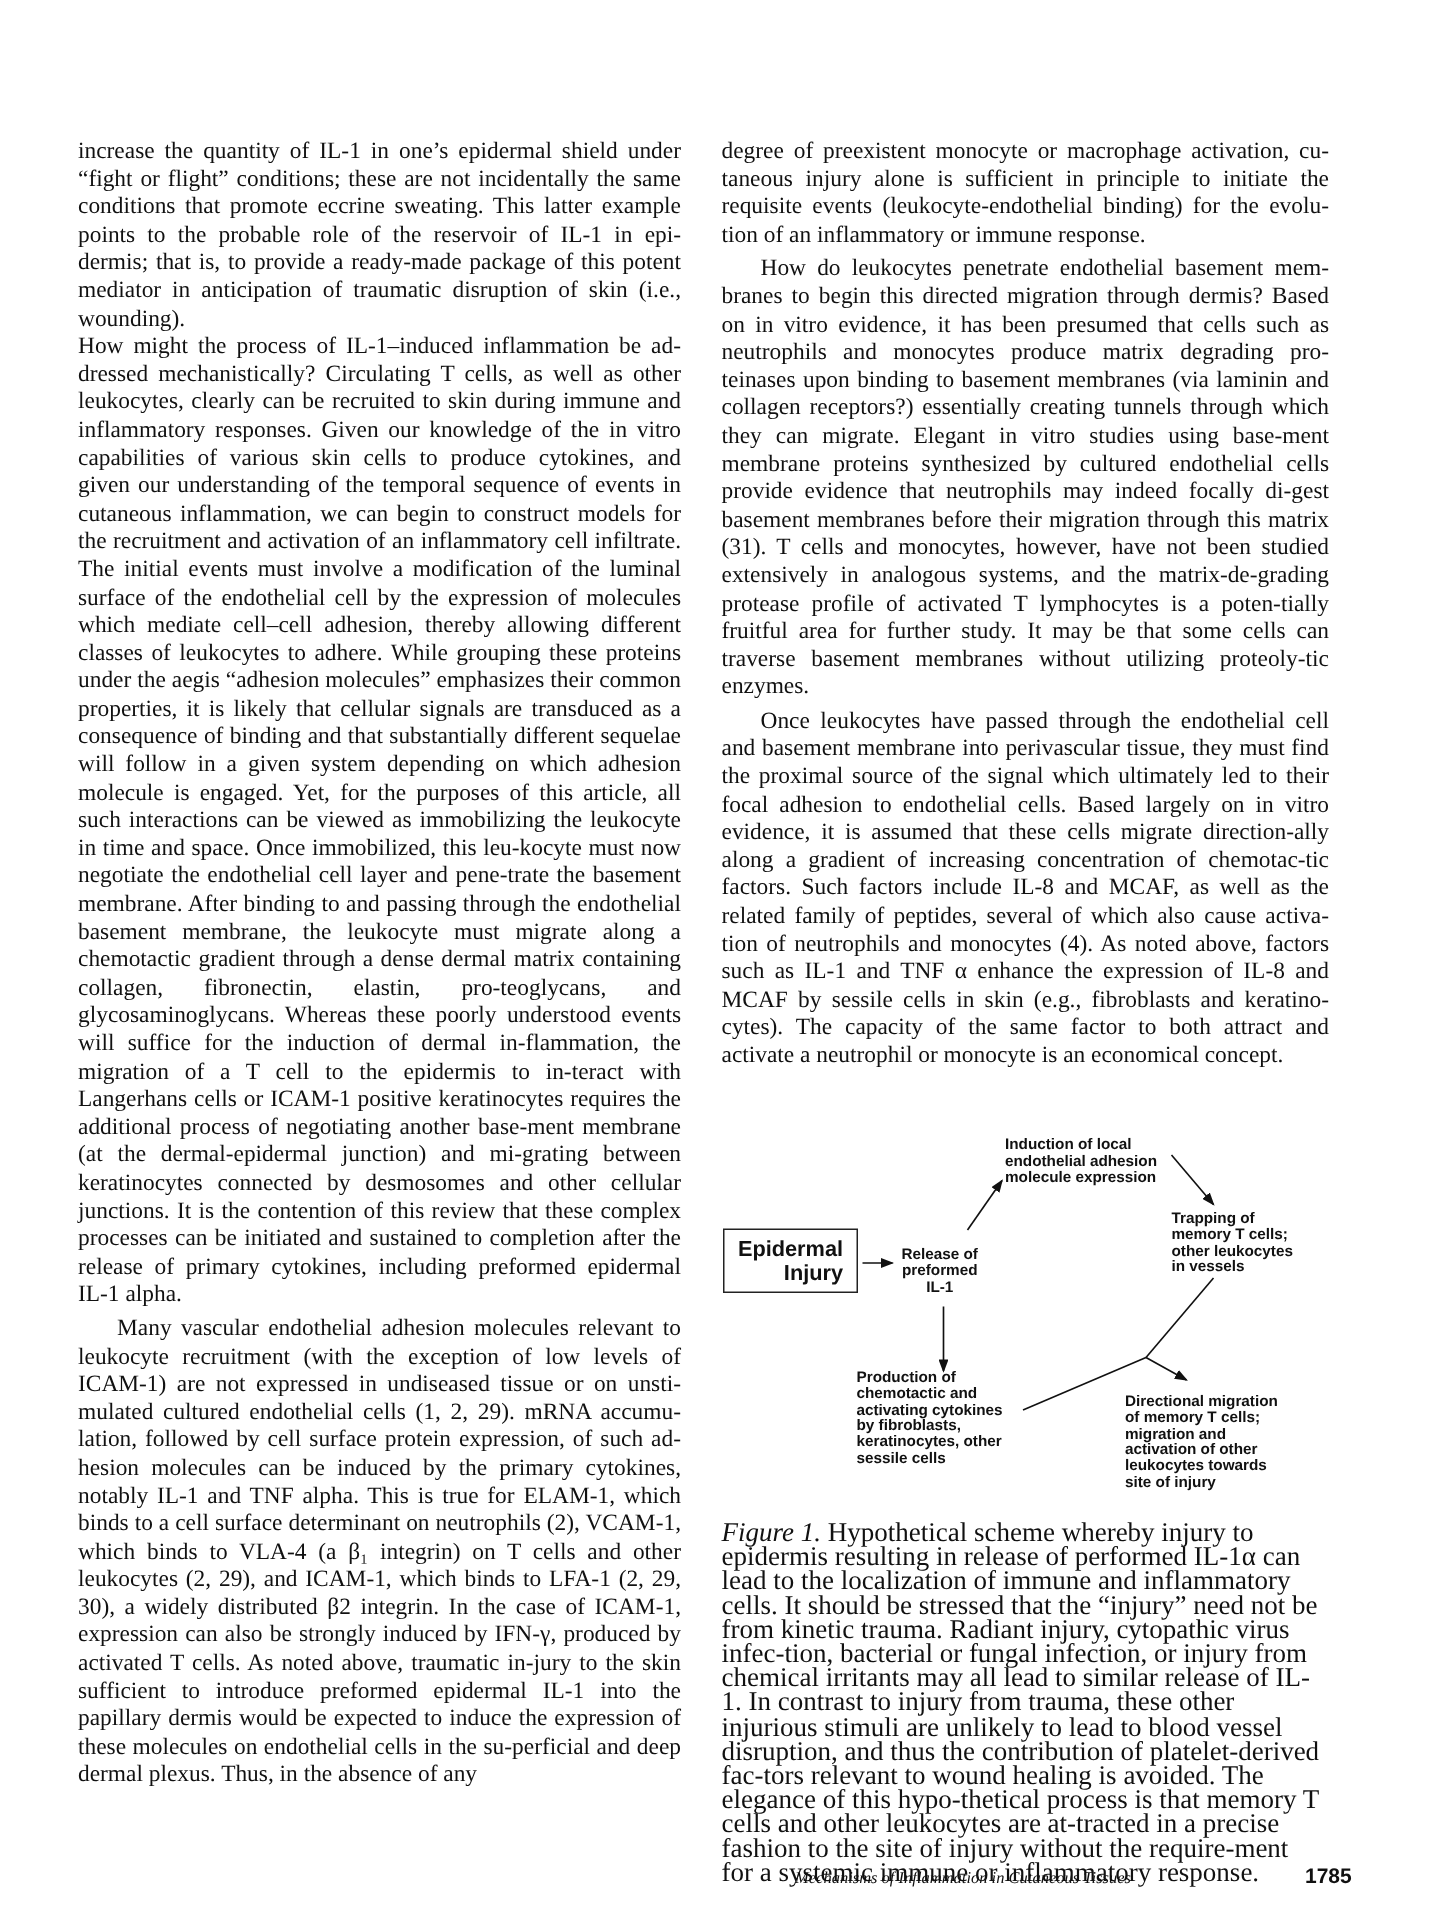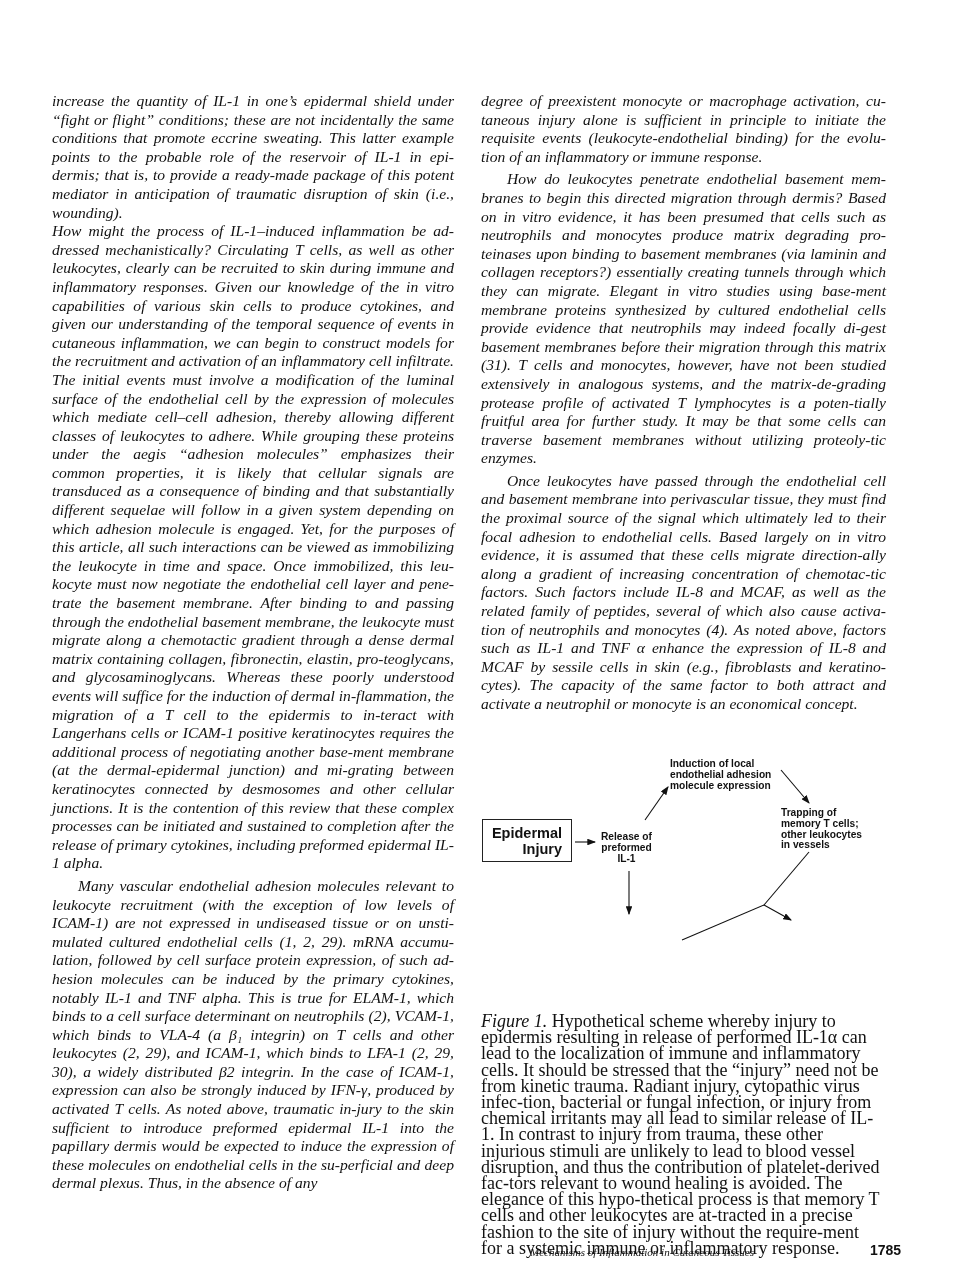--- a/index.html
+++ b/index.html
@@ -1,18 +1,18 @@
 <!DOCTYPE html>
 <html><head>
 <meta charset="utf-8">
 <style>
   html, body { margin: 0; padding: 0; background: #ffffff; }
   body { width: 960px; height: 1271px; position: relative; overflow: hidden; color: #111; }
   .col { position: absolute; font-family: "Liberation Serif", serif; font-size: 15.6px; line-height: 18.6px; text-align: justify; hyphens: manual; }
-  .col p { margin: 0; font-style: italic; }
+  .col p { margin: 0; }
   .col p.indent { text-indent: 26px; }
   .left { left: 52px; top: 92px; width: 402px; }
   .right { left: 481px; top: 92px; width: 405px; }
   .heading { font-style: italic; font-size: 16px; margin-top: 11px !important; margin-bottom: 0; text-align: left; }
   .para-gap { margin-top: 4px !important; }
   .diagram { position: absolute; left: 475px; top: 740px; width: 470px; height: 265px; font-family: "Liberation Sans", sans-serif; font-weight: bold; color: #111; }
   .diagram svg { position: absolute; left: 0; top: 0; }
   .node { position: absolute; font-size: 10.2px; line-height: 10.8px; }
   .box { position: absolute; left: 7px; top: 79px; width: 88px; height: 41px; border: 1.2px solid #222; display: flex; align-items: center; justify-content: center; text-align: right; font-size: 14.5px; line-height: 16px; }
   .caption { position: absolute; left: 481px; top: 1013px; width: 400px; font-family: "Liberation Serif", serif; font-size: 18px; line-height: 16.2px; text-align: left; }
@@ -78,21 +78,37 @@
     <div>molecule expression</div>
   </div>
 
   <div class="node" style="left:306px; top:68px;">
     <div>Trapping of</div>
     <div>memory T cells;</div>
     <div>other leukocytes</div>
     <div>in vessels</div>
   </div>
 
+  <div class="node" style="left:96px; top:174px;">
+    <div>Production of</div>
+    <div>chemotactic and</div>
+    <div>activating cytokines</div>
+    <div>by fibroblasts,</div>
+    <div>keratinocytes, other</div>
+    <div>sessile cells</div>
+  </div>
 
+  <div class="node" style="left:275px; top:190px;">
+    <div>Directional migration</div>
+    <div>of memory T cells;</div>
+    <div>migration and</div>
+    <div>activation of other</div>
+    <div>leukocytes towards</div>
+    <div>site of injury</div>
+  </div>
 </div>
 
 <div class="caption">
   <span class="fig">Figure 1.</span><span> Hypothetical scheme whereby injury to epidermis resulting in release of performed IL-1α can lead to the localization of immune and inflammatory cells. It should be stressed that the “injury” need not be from kinetic trauma. Radiant injury, cytopathic virus infec-tion, bacterial or fungal infection, or injury from chemical irritants may all lead to similar release of IL-1. In contrast to injury from trauma, these other injurious stimuli are unlikely to lead to blood vessel disruption, and thus the contribution of platelet-derived fac-tors relevant to wound healing is avoided. The elegance of this hypo-thetical process is that memory T cells and other leukocytes are at-tracted in a precise fashion to the site of injury without the require-ment for a systemic immune or inflammatory response.</span>
 </div>
 
 <div class="footer">
   <span class="journal">Mechanisms of Inflammation in Cutaneous Tissues</span>
   <span class="page">1785</span>
 </div>

